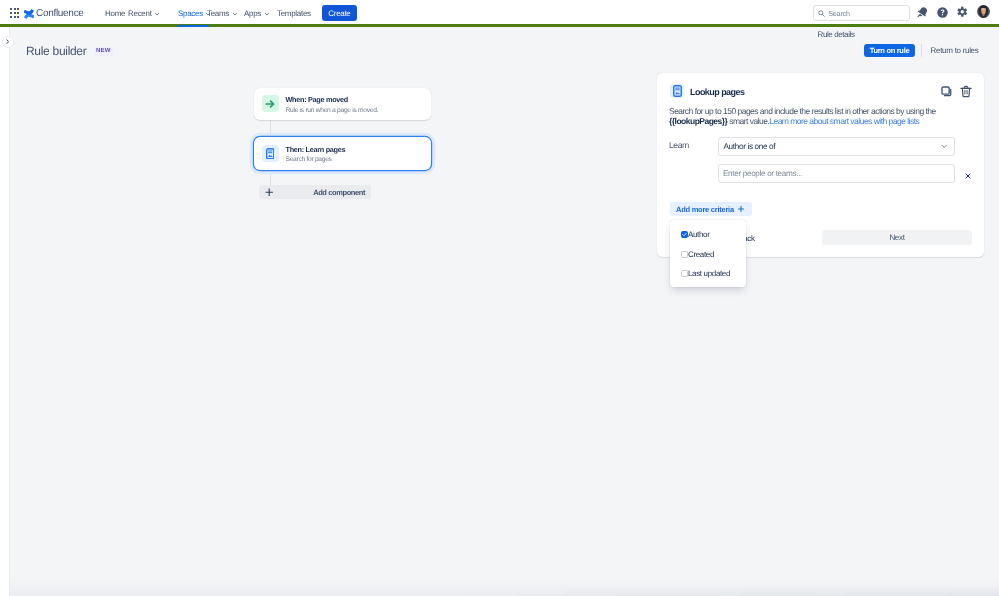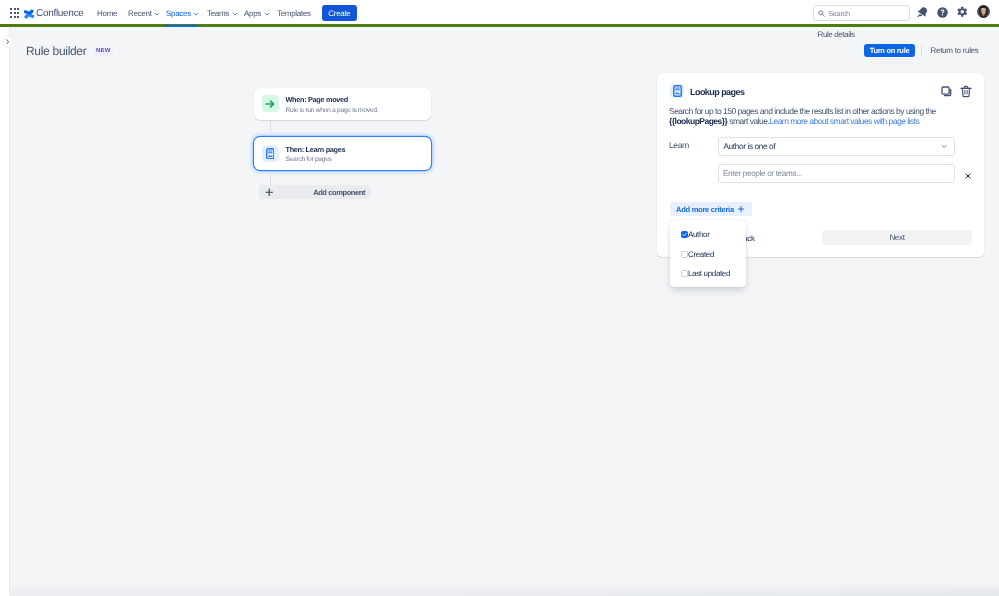--- a/index.html
+++ b/index.html
@@ -188,30 +188,30 @@
     </div>
   </div>
   <div class="logo-wrap">
     <svg class="logo-mark" viewBox="0 0 32 32">
       <path d="M1.9 23.2c-.4.7-.9 1.5-1.3 2.2-.4.7-.2 1.5.5 1.9l6 3.7c.7.4 1.6.2 2-.5.4-.7.8-1.4 1.2-2 3.1-5.2 6.3-4.9 12-2.1l5.9 2.8c.7.3 1.5 0 1.8-.7l2.9-6.5c.3-.7 0-1.5-.7-1.8-1.2-.6-3.7-1.8-6-2.9-8.3-4-15.4-3.8-20.3.7-1.5 1.4-2.9 3-3.9 5.2z" fill="#2684FF"></path>
       <path d="M30.1 8.8c.4-.7.9-1.5 1.3-2.2.4-.7.2-1.5-.5-1.9l-6-3.7c-.7-.4-1.6-.2-2 .5-.4.7-.8 1.4-1.2 2-3.1 5.2-6.3 4.9-12 2.1L3.8 2.8c-.7-.3-1.5 0-1.8.7L-.9 10c-.3.7 0 1.5.7 1.8 1.2.6 3.7 1.8 6 2.9 8.3 4 15.4 3.8 20.3-.7 1.5-1.4 2.9-3 3.9-5.2z" fill="#0C66E4"></path>
     </svg>
     <span class="logo-text">Confluence</span>
   </div>
   <div class="nav-items">
-      <div class="nav-item" style="left: 91px;">
+      <div class="nav-item" style="left: 99px;">
         <span>Home</span>
       </div>
       <div class="nav-item" style="left: 122px;">
         <span>Recent</span>
         <svg class="chev" width="6" height="6" viewBox="0 0 12 12">
           <path d="M2.4 4.6L6 8.1l3.6-3.5" fill="none" stroke="#42526E" stroke-width="1.5" stroke-linecap="round" stroke-linejoin="round"></path>
         </svg>
       </div>
-      <div class="nav-item active" style="left: 160px;">
+      <div class="nav-item active" style="left: 172px;">
         <span>Spaces</span>
         <svg class="chev" width="6" height="6" viewBox="0 0 12 12">
           <path d="M2.4 4.6L6 8.1l3.6-3.5" fill="none" stroke="#0C66E4" stroke-width="1.5" stroke-linecap="round" stroke-linejoin="round"></path>
         </svg>
       </div>
       <div class="nav-item" style="left: 201px;">
         <span>Teams</span>
         <svg class="chev" width="6" height="6" viewBox="0 0 12 12">
           <path d="M2.4 4.6L6 8.1l3.6-3.5" fill="none" stroke="#42526E" stroke-width="1.5" stroke-linecap="round" stroke-linejoin="round"></path>
         </svg>

